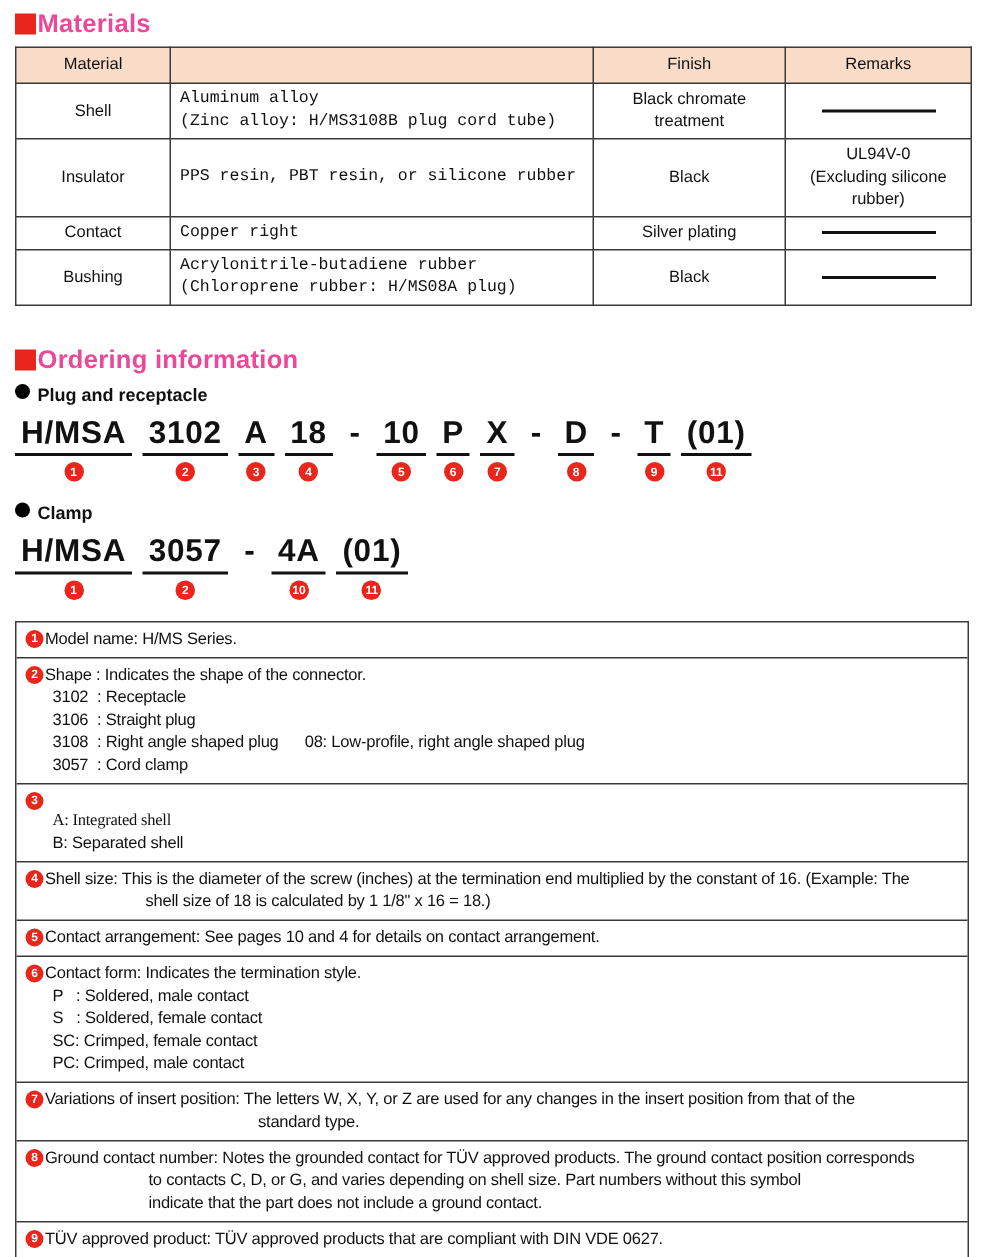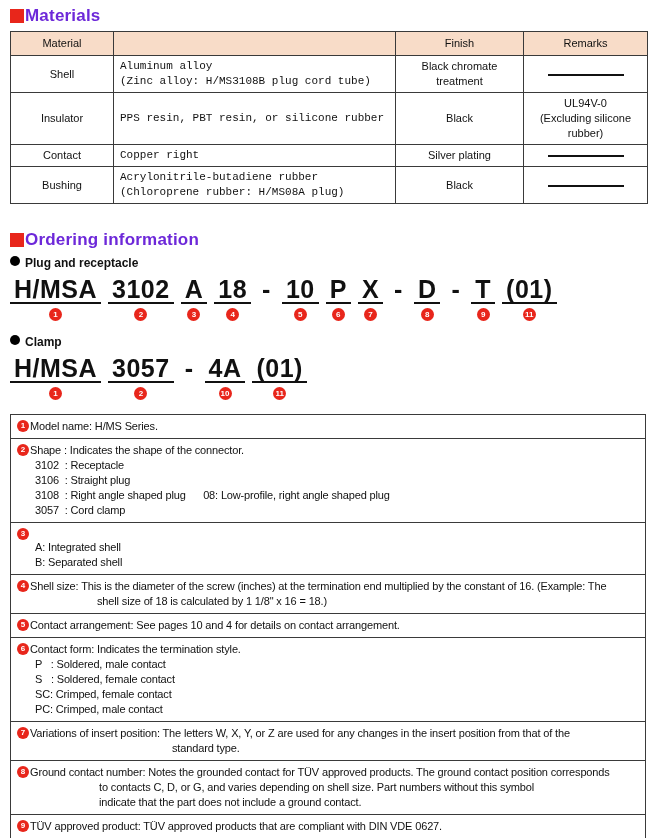--- a/index.html
+++ b/index.html
@@ -6,21 +6,21 @@
   body{
     width:655px;height:838px;background:#fff;color:#111;
     font-family:"Liberation Sans","DejaVu Sans",sans-serif;
     font-size:11px;position:relative;overflow:hidden;
   }
   .page{padding:4px 8px 0 10px;}
 
   
   .sec-heading{display:flex;align-items:center;margin:2px 0 5px 0;}
   .red-square{width:14px;height:14px;background:#e8261b;display:inline-block;margin-right:1px;flex:0 0 auto;}
-  .sec-heading .txt{color:#6d28d9;font-size:17px;font-weight:bold;letter-spacing:0.2px;}
+  .sec-heading .txt{color:#ec4899;font-size:17px;font-weight:bold;letter-spacing:0.2px;}
 
   .bullet-label{display:flex;margin:6px 0 7px 0;}
   .black-dot{width:10px;height:10px;border-radius:50%;background:#000;display:inline-block;margin-right:5px;flex:0 0 auto;}
   .bullet-label .txt{font-weight:bold;font-size:12px;}
 
   
   table.materials{border-collapse:collapse;table-layout:fixed;width:637px;margin-bottom:26px;}
   table.materials th,table.materials td{
     border:1.5px solid #3a3a3a;padding:3px 6px;line-height:15px;vertical-align:middle;
   }
@@ -28,21 +28,21 @@
   .col-material{width:103px;} .col-desc{width:282px;} .col-finish{width:128px;} .col-remarks{width:124px;}
   td.cell-material,td.cell-finish,td.cell-remarks{text-align:center;}
   td.cell-desc{text-align:left;font-family:Liberation Mono, monospace;}
   td.cell-desc,td.cell-material{padding-top:5px;padding-bottom:5px;}
   .dash-line{display:inline-block;width:76px;border-top:2px solid #111;vertical-align:middle;}
 
   
   .part-line{display:flex;align-items:flex-start;margin:2px 0 14px 0;}
   .part-seg{display:flex;flex-direction:column;align-items:center;margin-right:7px;}
   .part-seg .seg-text{
-    font-size:25px;font-weight:bold;letter-spacing:0.5px;line-height:24px;
+    font-size:21px;font-weight:bold;letter-spacing:0.5px;line-height:24px;
     padding:0 4px 1px 4px;white-space:nowrap;
   }
   .part-seg.underlined .seg-text{border-bottom:2.5px solid #111;}
   .num-badge{
     width:13px;height:13px;border-radius:50%;background:#e8261b;color:#fff;
     display:flex;align-items:center;justify-content:center;
     font-size:8px;font-weight:bold;margin-top:4px;line-height:1;
   }
   .num-badge.hidden{visibility:hidden;}
 
@@ -231,21 +231,21 @@
       </div>
       <div class="note-item">
         <div class="note-line first"><span class="note-badge">2</span><span>Shape : Indicates the shape of the connector.</span></div>
         <div class="note-line" style="padding-left: 18px;">3102  : Receptacle</div>
         <div class="note-line" style="padding-left: 18px;">3106  : Straight plug</div>
         <div class="note-line" style="padding-left: 18px;">3108  : Right angle shaped plug      08: Low-profile, right angle shaped plug</div>
         <div class="note-line" style="padding-left: 18px;">3057  : Cord clamp</div>
       </div>
       <div class="note-item">
         <div class="note-line first"><span class="note-badge">3</span></div>
-        <div class="note-line" style="padding-left: 18px;">A: Integrated shell</div>
+        <div class="note-line" style="padding-left: 18px; font-family: Liberation Serif, serif;">A: Integrated shell</div>
         <div class="note-line" style="padding-left: 18px;">B: Separated shell</div>
       </div>
       <div class="note-item">
         <div class="note-line first"><span class="note-badge">4</span><span>Shell size: This is the diameter of the screw (inches) at the termination end multiplied by the constant of 16. (Example: The</span></div>
         <div class="note-line" style="padding-left: 80px;">shell size of 18 is calculated by 1 1/8" x 16 = 18.)</div>
       </div>
       <div class="note-item">
         <div class="note-line first"><span class="note-badge">5</span><span>Contact arrangement: See pages 10 and 4 for details on contact arrangement.</span></div>
       </div>
       <div class="note-item">

